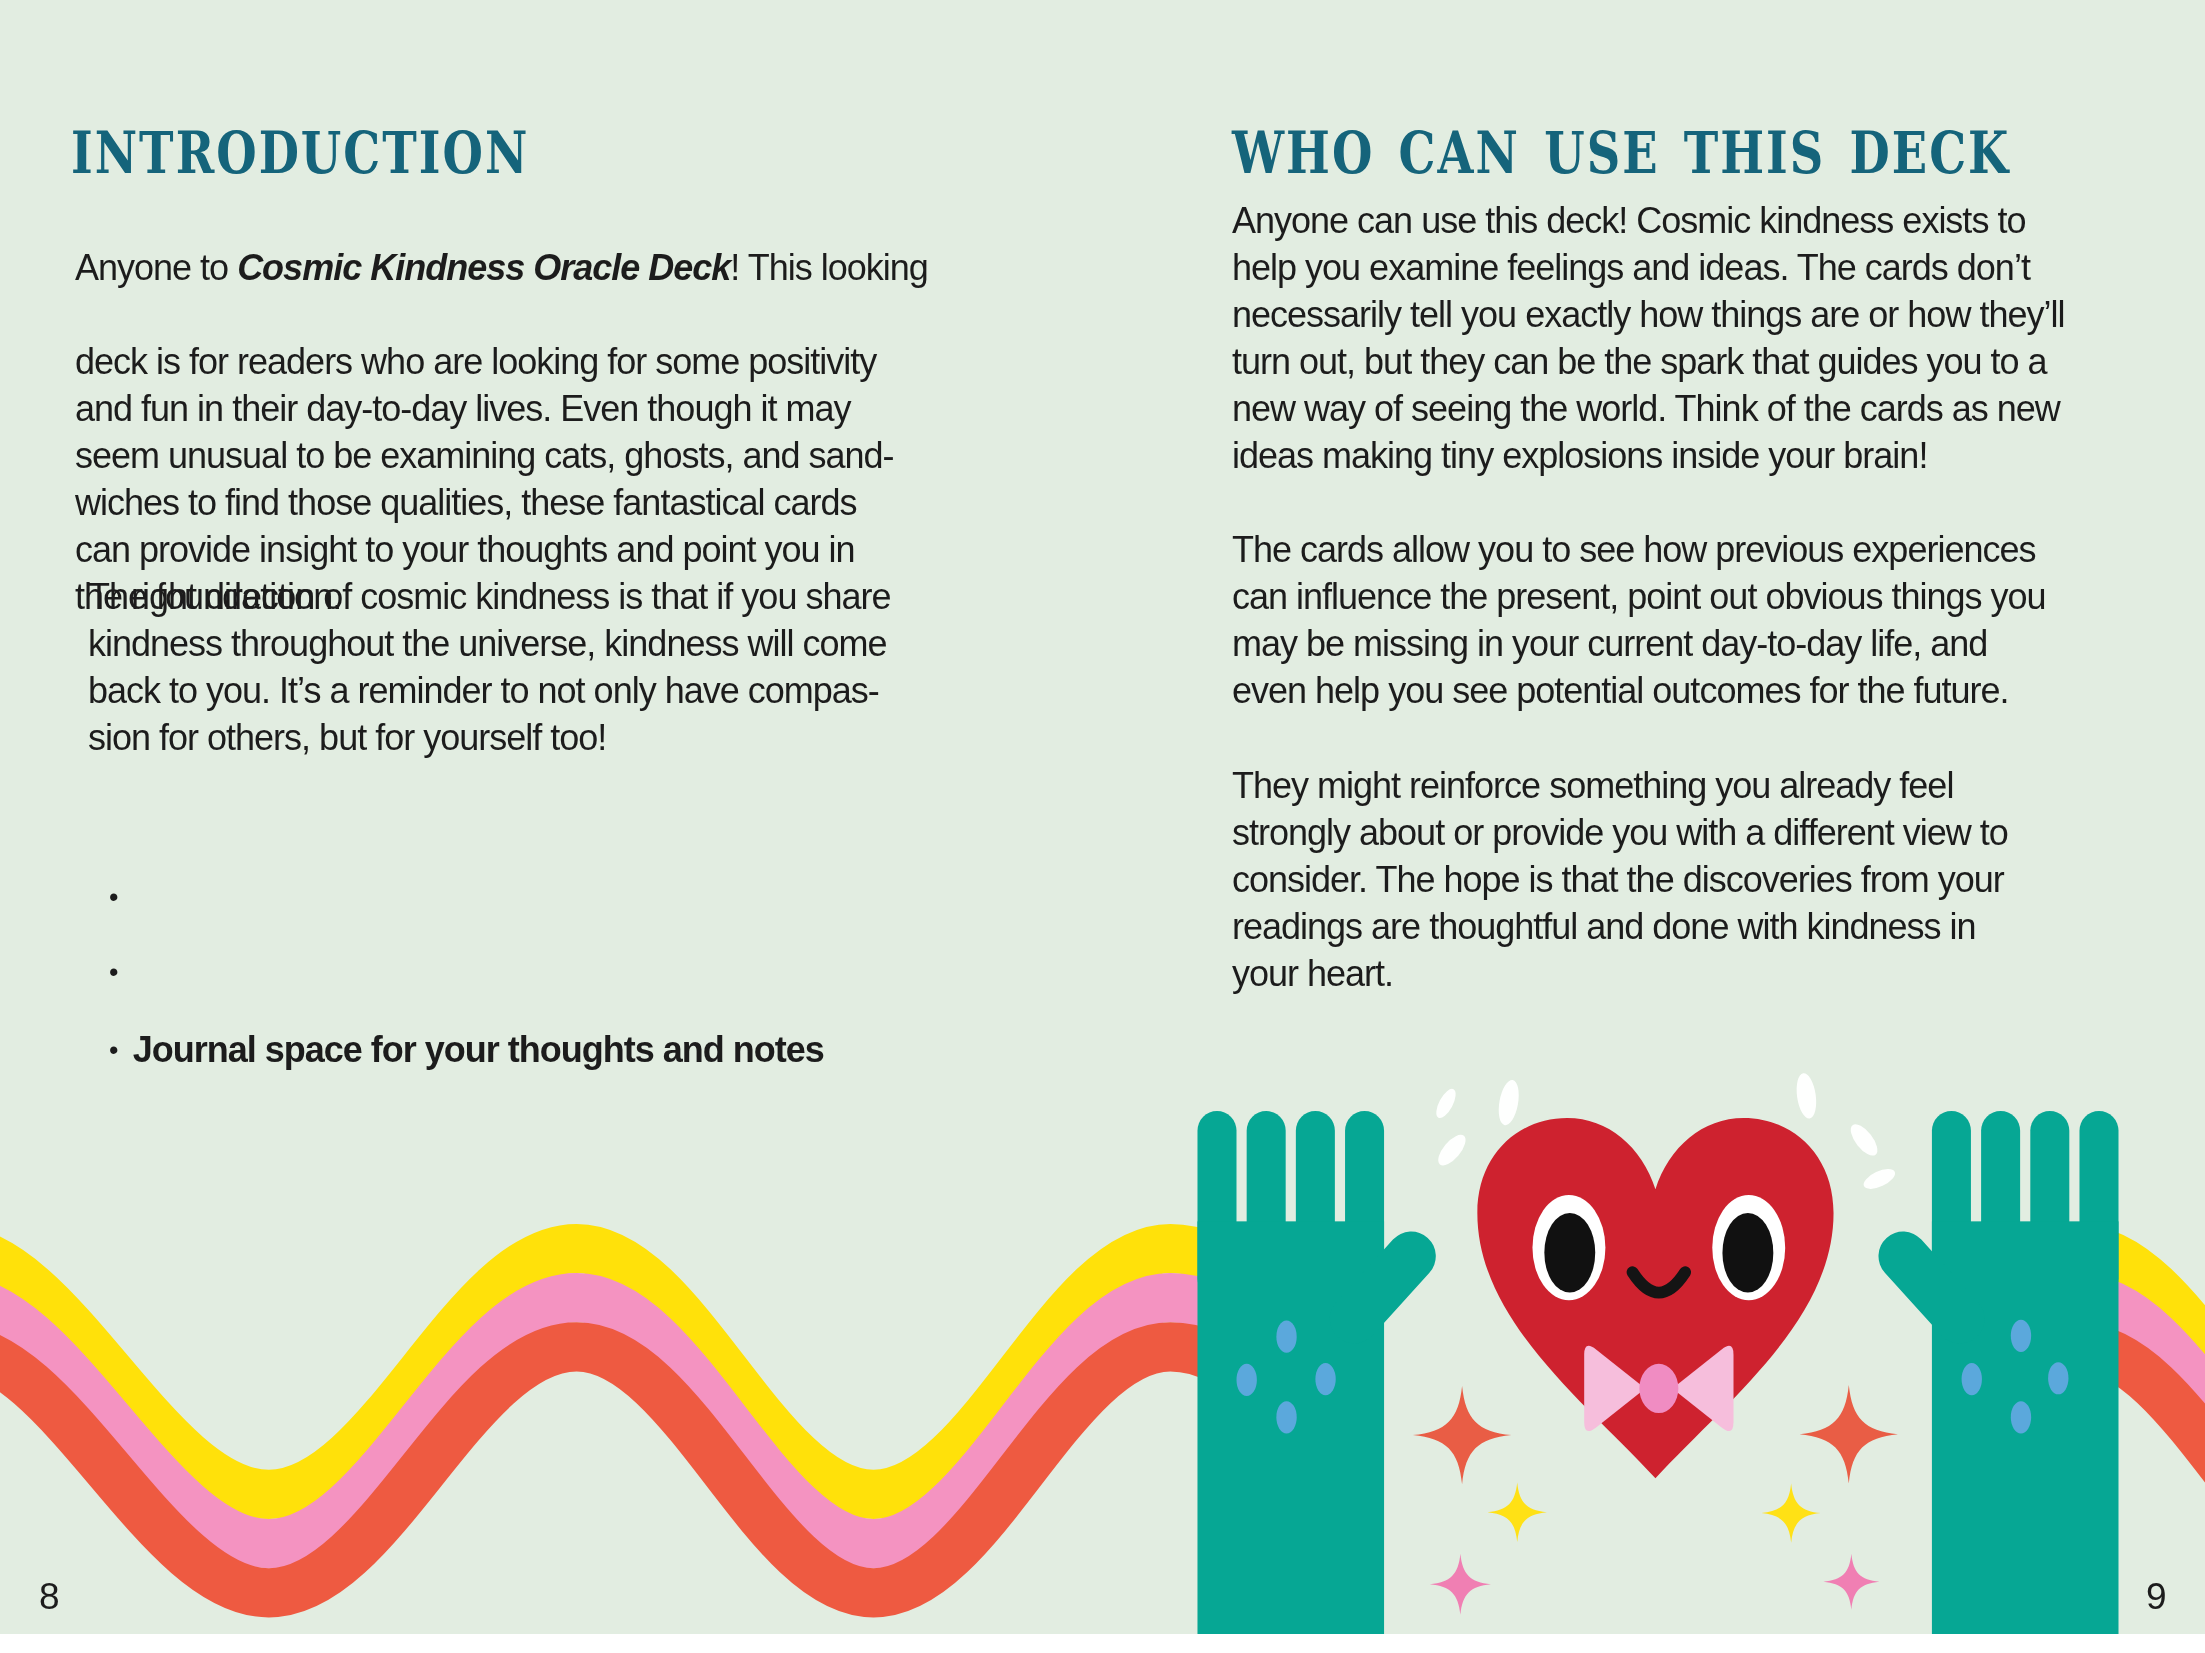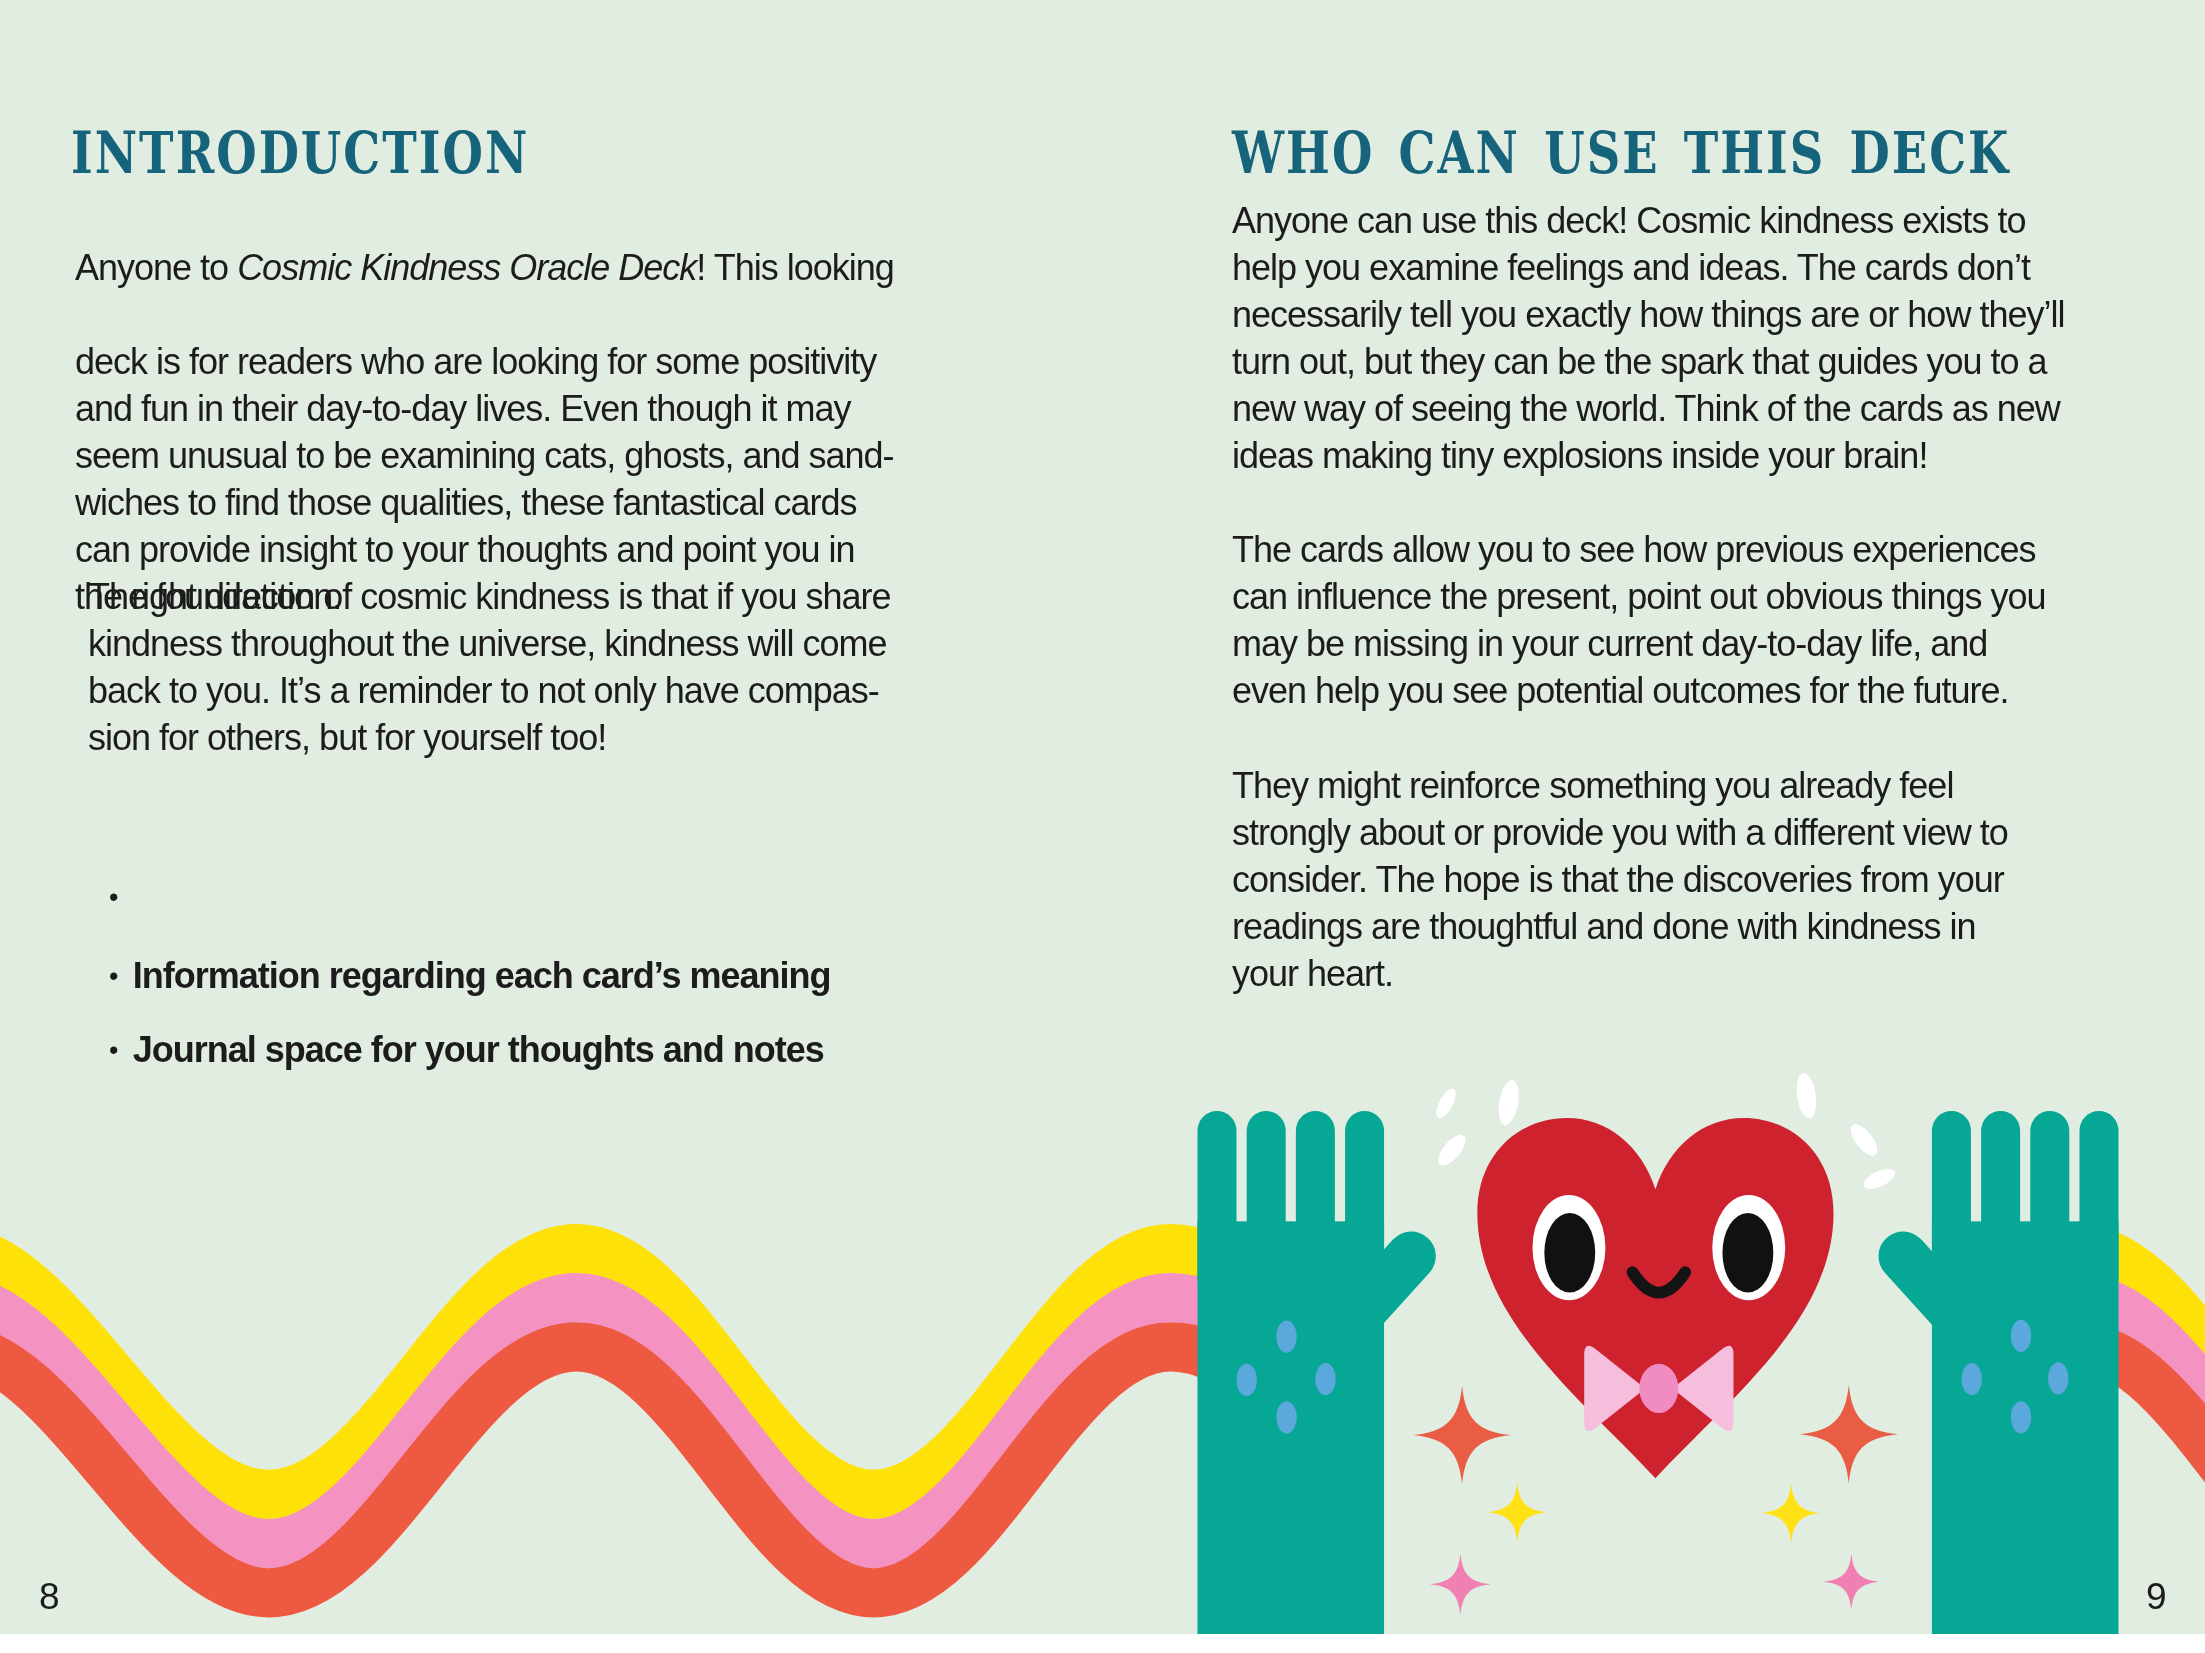--- a/index.html
+++ b/index.html
@@ -26,21 +26,21 @@
     white-space:nowrap;
   }
   .body-block{
     position:absolute;
     width:1069px;
     font-size:36px;
     line-height:47px;
     letter-spacing:-1px;
     white-space:pre-line;
   }
-  .body-block em{font-style:italic;}
+  .body-block em{font-style:italic;font-weight:bold;}
   .bullet-row{
     position:absolute;
     display:flex;
     align-items:baseline;
     font-size:36px;
     line-height:47px;
     letter-spacing:-1px;
   }
   .bullet-dot{font-size:27px;margin-right:15.3px;transform:translateY(-3.4px);}
   .bullet-text{font-weight:bold;}
@@ -178,21 +178,20 @@
 kindness throughout the universe, kindness will come
 back to you. It’s a reminder to not only have compas-
 sion for others, but for yourself too!</div>
 
 
   <div class="bullet-row" style="left:109px; top:877px;">
     <span class="bullet-dot">•</span>
   </div>
   <div class="bullet-row" style="left:109px; top:952px;">
     <span class="bullet-dot">•</span>
-    <span class="bullet-text">Information regarding each card’s meaning</span>
   </div>
   <div class="bullet-row" style="left:109px; top:1026px;">
     <span class="bullet-dot">•</span>
     <span class="bullet-text">Journal space for your thoughts and notes</span>
   </div>
 
   <div class="page-num" style="left:39px;">8</div>
 
   <h1 class="page-title" style="left:1232px;">WHO CAN USE THIS DECK</h1>
 

